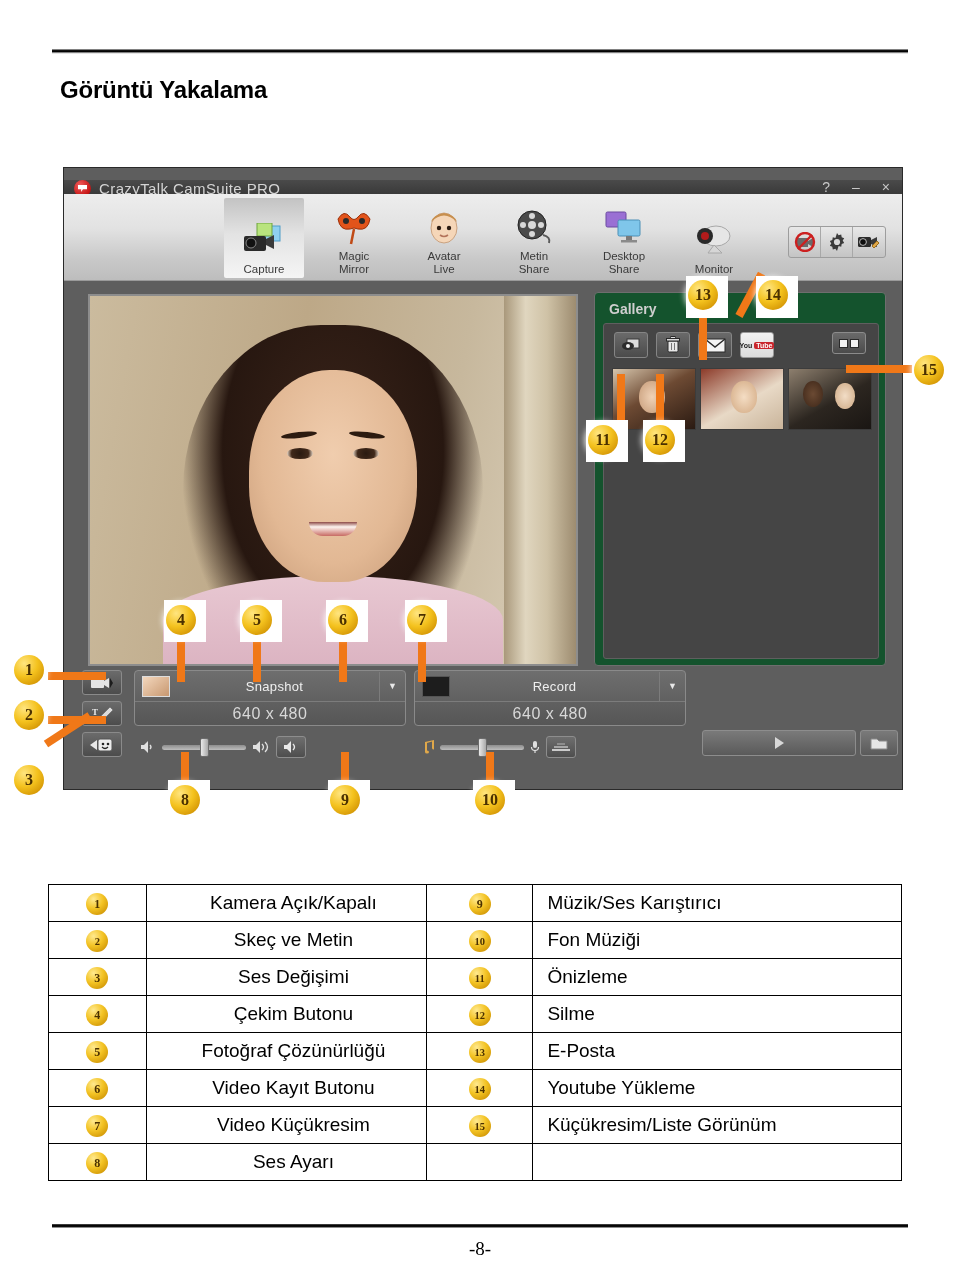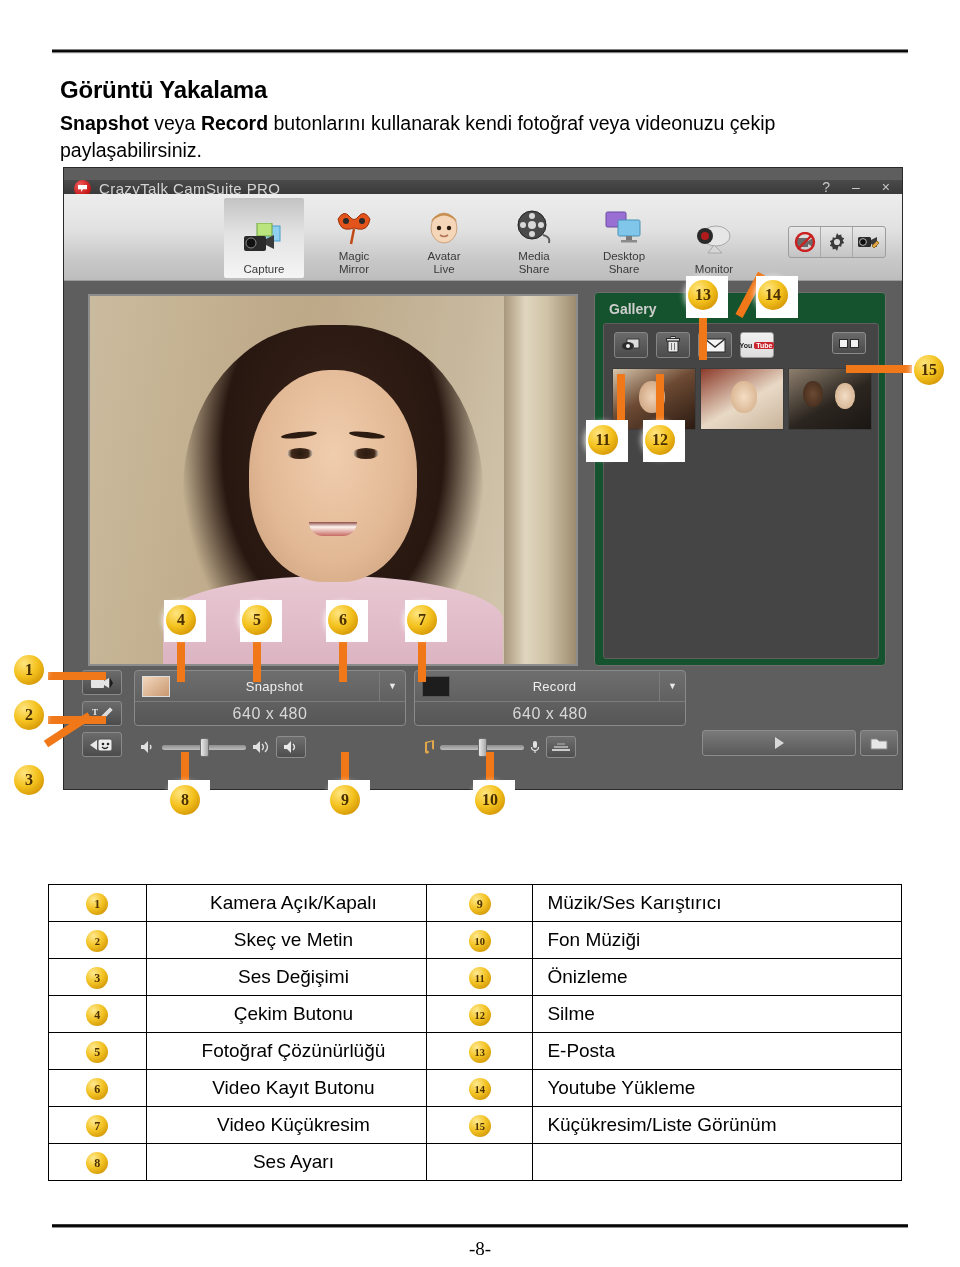--- a/index.html
+++ b/index.html
@@ -407,21 +407,20 @@
   }
 </style>
 </head>
 <body>
 
 <div id="page">
 
   <div class="hr-top"></div>
 
   <div class="heading">Görüntü Yakalama</div>
-  <div class="intro"><b>Snapshot</b><span> veya </span><b>Record</b><span> butonlarını kullanarak kendi fotoğraf veya videonuzu çekip paylaşabilirsiniz.</span></div>
 
   <div class="appshot">
 
     <div class="titlebar">
       <div class="app-logo"></div>
       <div class="app-title">CrazyTalk CamSuite PRO</div>
       <div class="win-btns">
         <span>?</span>
         <span>–</span>
         <span>×</span>
@@ -476,21 +475,21 @@
             <svg width="38" height="36" viewBox="0 0 38 36">
               <circle cx="17" cy="16" r="14" fill="#4a4a4a" stroke="#222"></circle>
               <circle cx="17" cy="16" r="4" fill="#d8d8d8"></circle>
               <circle cx="17" cy="7" r="3" fill="#d8d8d8"></circle>
               <circle cx="26" cy="16" r="3" fill="#d8d8d8"></circle>
               <circle cx="17" cy="25" r="3" fill="#d8d8d8"></circle>
               <circle cx="8" cy="16" r="3" fill="#d8d8d8"></circle>
               <path d="M28 26 q8 2 6 8" stroke="#5a5a5a" stroke-width="2" fill="none"></path>
             </svg>
           </div>
-          <div class="ri-label">Media
+          <div class="ri-label">Metin
 Share</div>
         </div>
 
         <div class="ribbon-item">
           <div class="ri-glyph">
             <svg width="40" height="34" viewBox="0 0 40 34">
               <rect x="2" y="2" width="20" height="15" rx="1.5" fill="#9a6fd4" stroke="#6b4aa0"></rect>
               <rect x="14" y="10" width="22" height="16" rx="1.5" fill="#7fc6ea" stroke="#4b8fb6"></rect>
               <rect x="22" y="26" width="6" height="4" fill="#7a7a7a"></rect>
               <rect x="17" y="30" width="16" height="2.5" fill="#8a8a8a"></rect>

